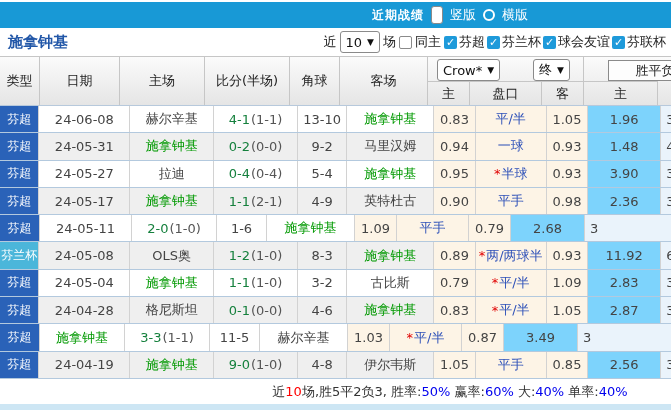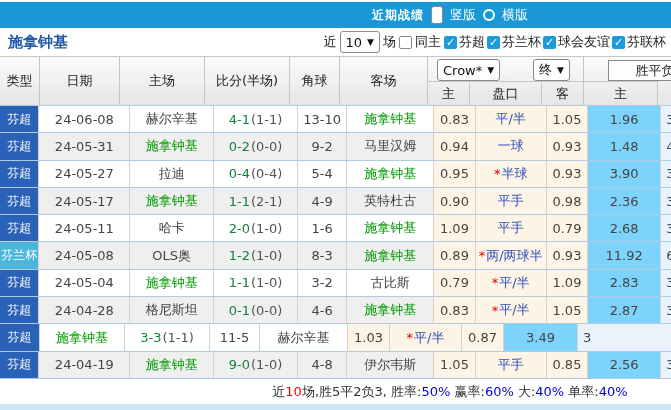--- a/index.html
+++ b/index.html
@@ -200,21 +200,20 @@
           <div class="td c7 cream">
             <span class="line">平手</span>
           </div>
           <div class="td c8 cream">0.98</div>
           <div class="td c9 eu">2.36</div>
           <div class="td c10 partial">3</div>
         </div>
         <div class="t-row">
           <div class="td c0 type lg">芬超</div>
           <div class="td c1 plain">24-05-11</div>
-          <div class="td c2 plain">哈卡</div>
           <div class="td c3 plain">
             <span class="ft">2-0</span>
             <span class="ht">(1-0)</span>
           </div>
           <div class="td c4 plain">1-6</div>
           <div class="td c5 plain team-self">施拿钟基</div>
           <div class="td c6 cream">1.09</div>
           <div class="td c7 cream">
             <span class="line">平手</span>
           </div>

